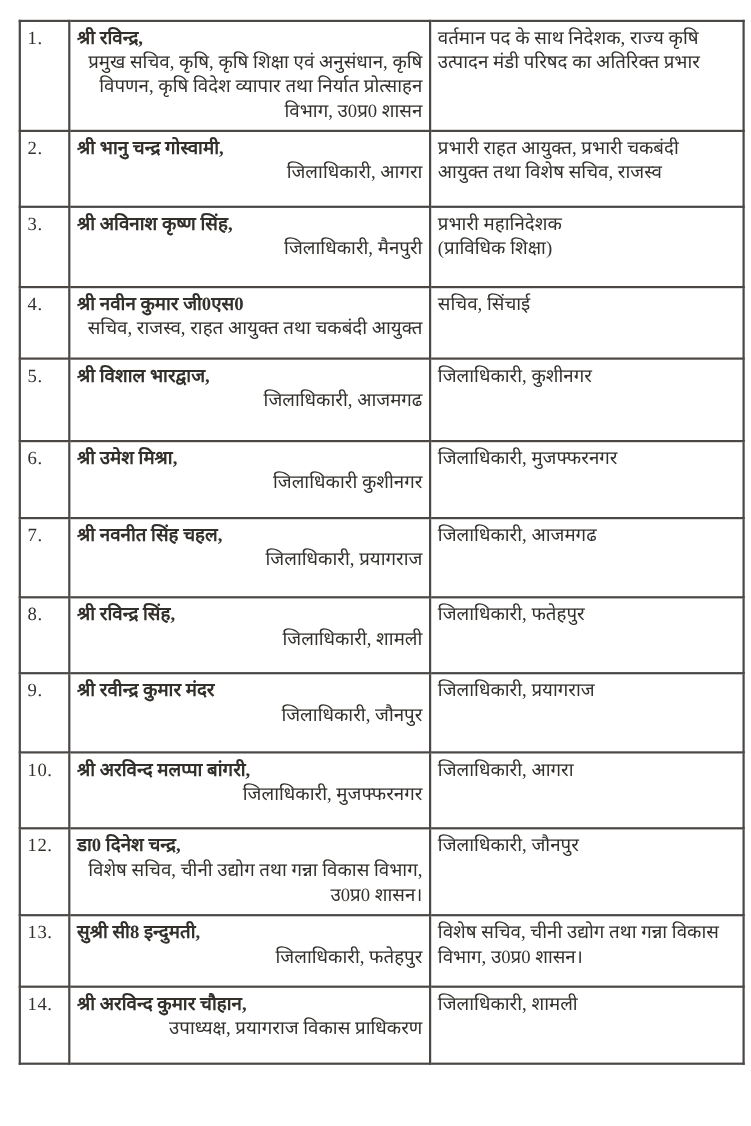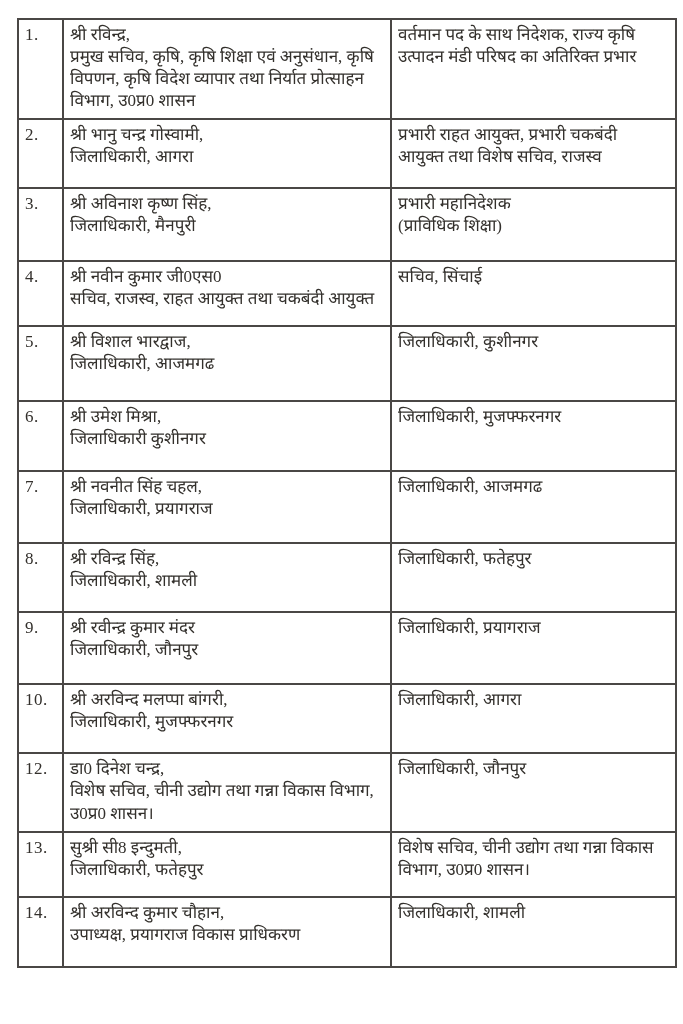--- a/index.html
+++ b/index.html
@@ -35,22 +35,22 @@
   }
   col.c-sn   { width: 45px; }
   col.c-off  { width: 328px; }
   col.c-post { width: 285px; }
 
   td.sn-cell {
     padding-left: 9px;
     font-size: 16px;
     letter-spacing: 0.5px;
   }
-  td.officer-cell .officer-name { white-space: pre-line; }
-  td.officer-cell .officer-designation { white-space: pre-line; }
+  td.officer-cell .officer-name { white-space: pre-line; font-weight: bold; }
+  td.officer-cell .officer-designation { white-space: pre-line; text-align: right; }
 
   td.posting-cell {
     vertical-align: middle;
     text-align: left;
     white-space: pre-line;
     padding-left: 10px;
     padding-right: 10px;
   }
   
   tr:nth-child(10) td.posting-cell,

